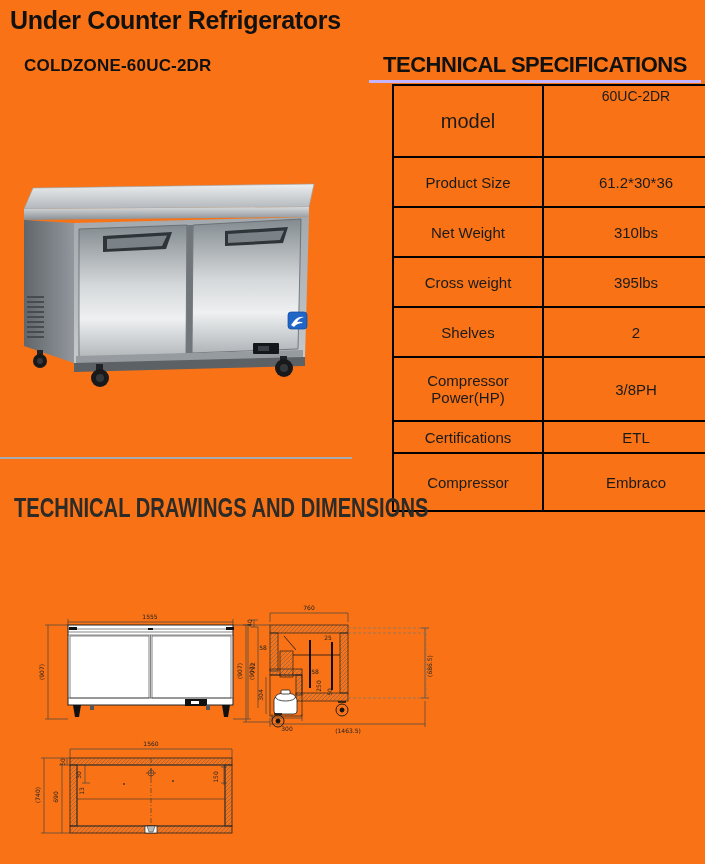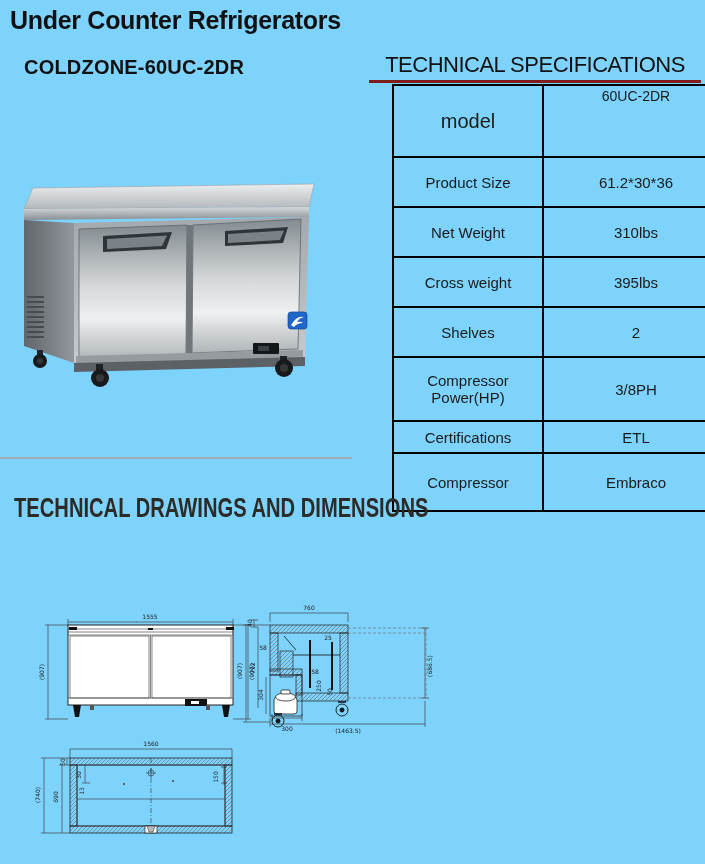--- a/index.html
+++ b/index.html
@@ -1,21 +1,21 @@
 <!DOCTYPE html>
 <html><head>
 <meta charset="utf-8">
 <style>
   html,body{margin:0;padding:0;background:#fff;}
-  .page{position:relative;width:705px;height:864px;background:#7dd3fc;overflow:hidden;
+  .page{position:relative;width:705px;height:864px;background:#f97316;overflow:hidden;
         font-family:"Liberation Sans",sans-serif;color:#111;}
   .main-title{position:absolute;left:10px;top:6px;font-size:25px;font-weight:800;letter-spacing:-0.3px;}
-  .model-title{position:absolute;left:24px;top:56px;font-size:20px;font-weight:800;letter-spacing:0.2px;}
+  .model-title{position:absolute;left:24px;top:56px;font-size:17px;font-weight:800;letter-spacing:0.2px;}
   .specs-header{position:absolute;left:369px;top:52px;width:332px;text-align:center;
-        font-size:22px;font-weight:400;letter-spacing:-0.5px;border-bottom:3px solid #7f1d1d;padding-bottom:2px;}
+        font-size:22px;font-weight:700;letter-spacing:-0.5px;border-bottom:3px solid #c4b5fd;padding-bottom:2px;}
   .spec-table{position:absolute;left:378px;top:84px;width:336px;border-collapse:collapse;table-layout:fixed;margin-left:14px;}
   .spec-table td{border:2px solid #000;text-align:center;vertical-align:middle;
         font-size:15px;color:#1a1a1a;padding:2px 14px;}
   .spec-table col.c1{width:150px;}
   .spec-table col.c2{width:186px;}
   .spec-table tr.r-model{height:72px;}
   .spec-table tr.r-model td.lbl{font-size:20px;}
   .spec-table tr.r-model td.val{vertical-align:top;font-size:14px;}
   .spec-table tr.r-mid{height:50px;}
   .spec-table tr.r-comp-power{height:64px;}

